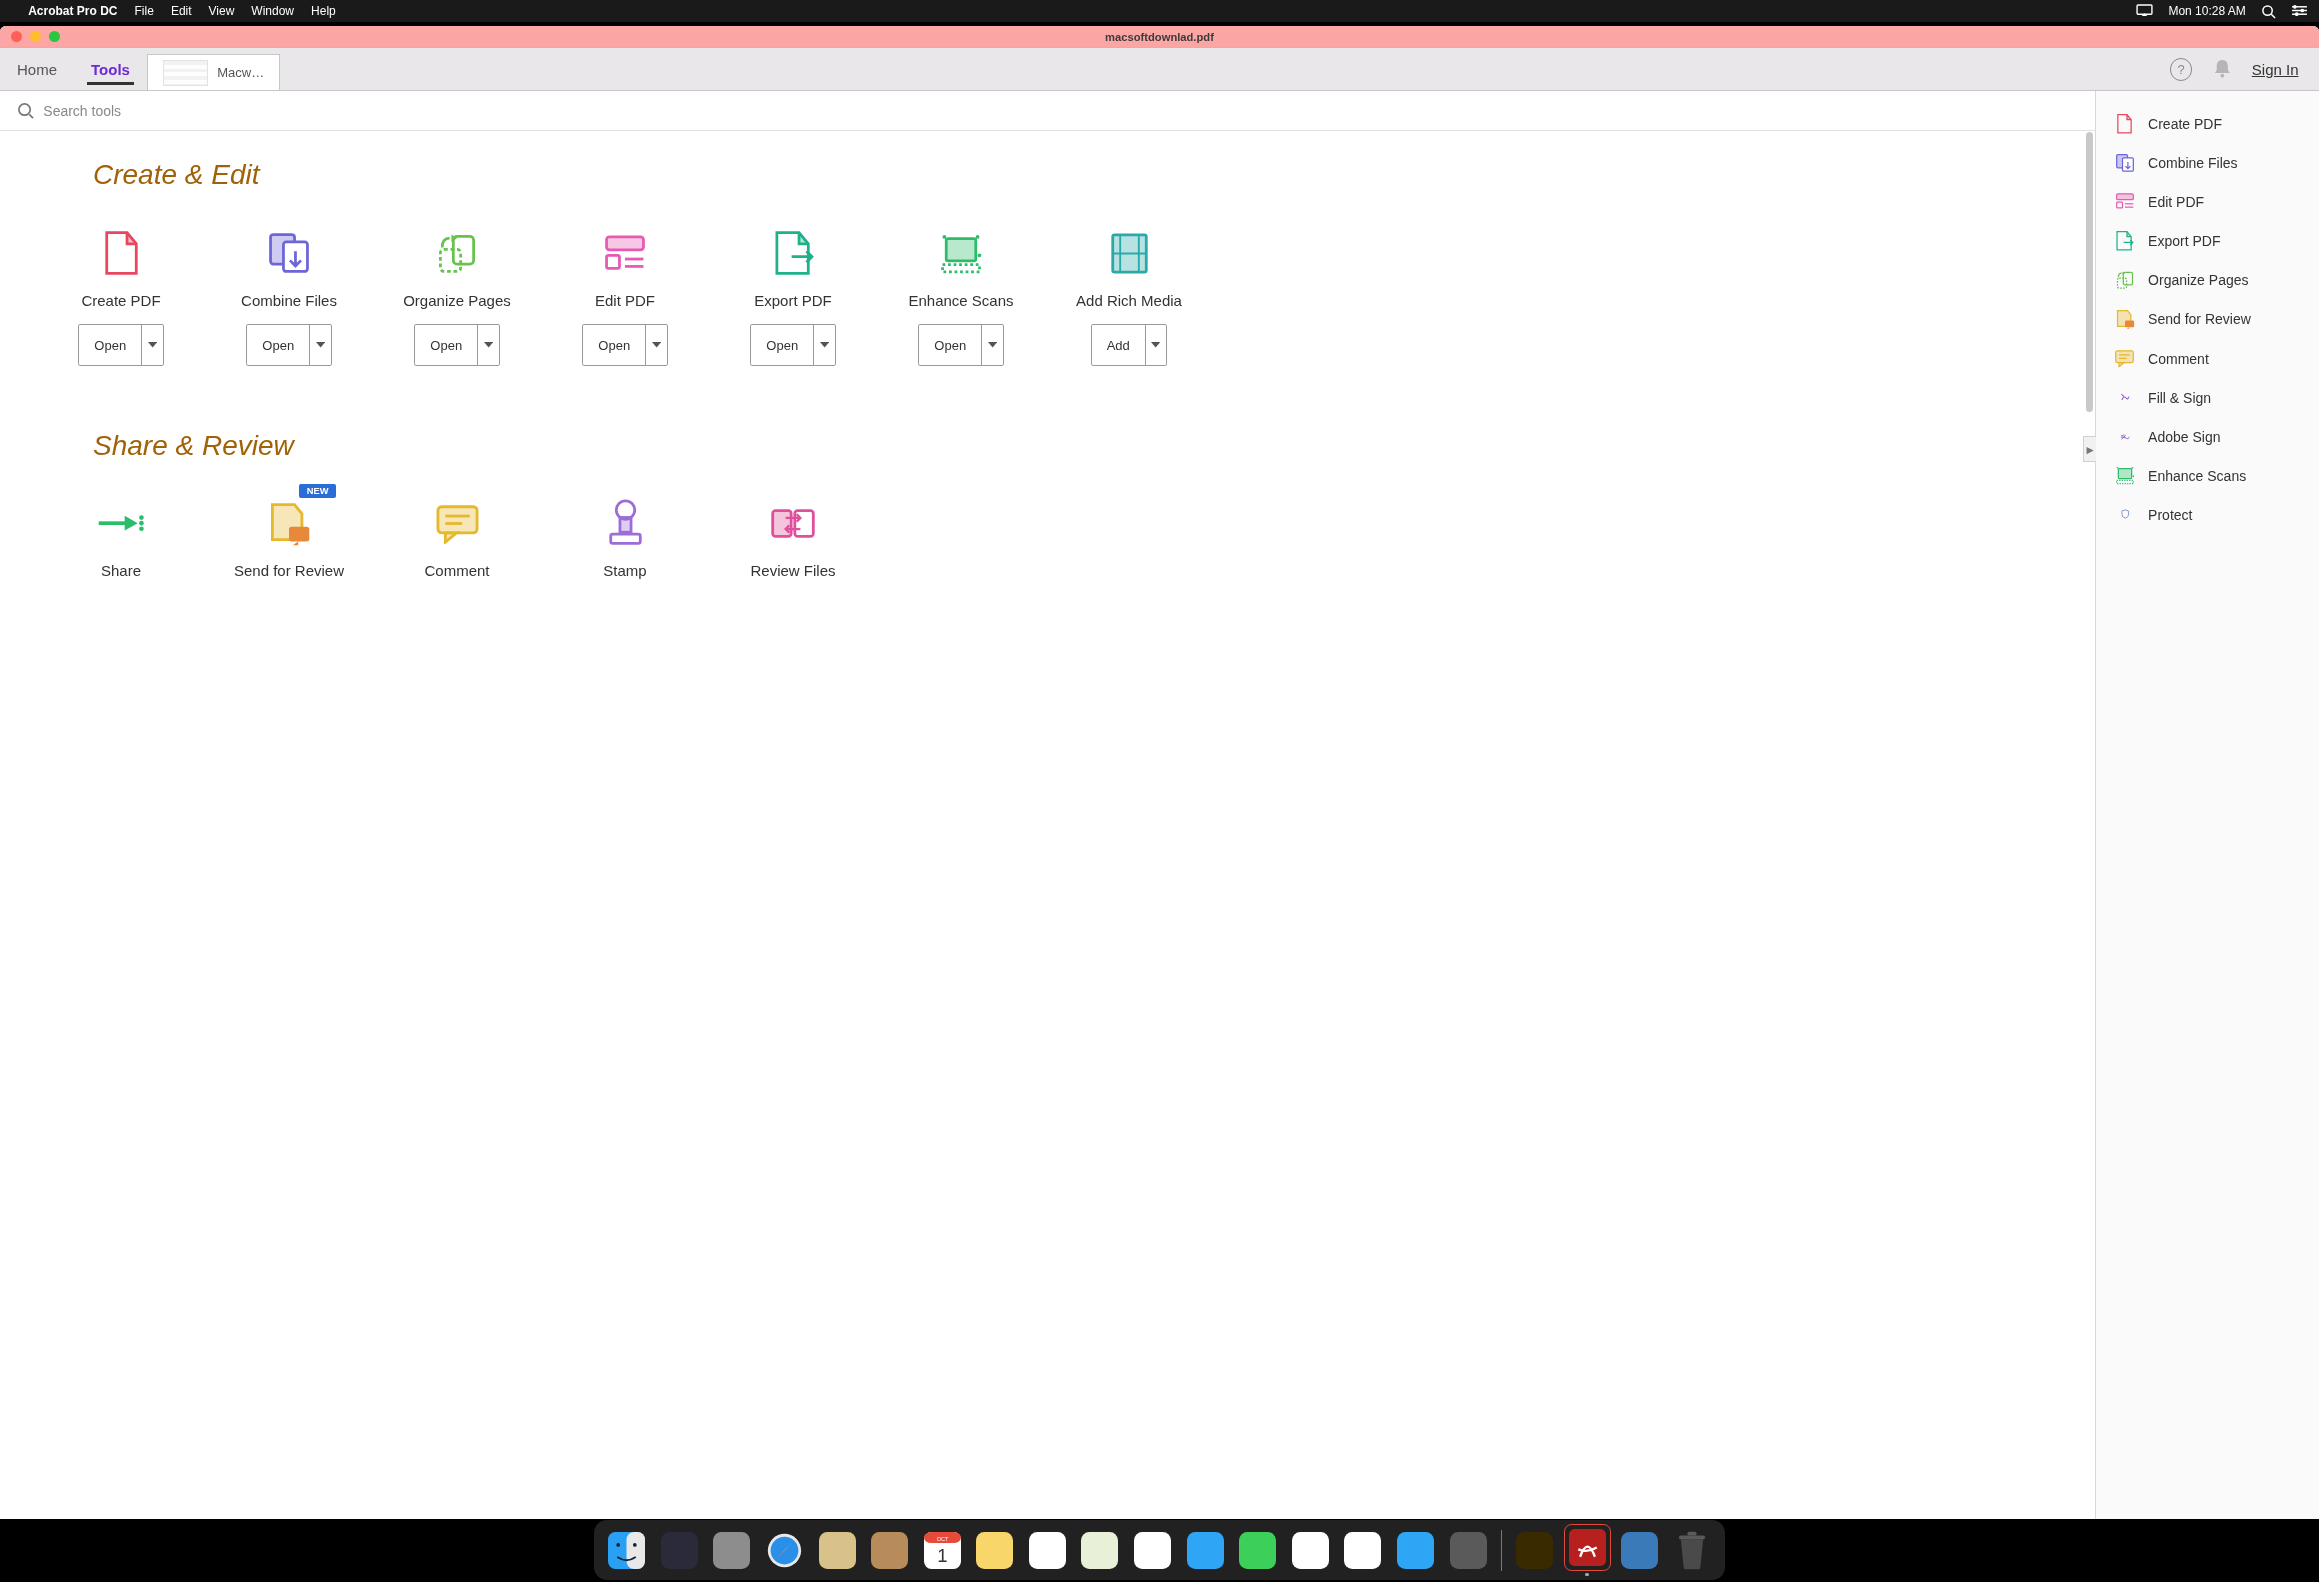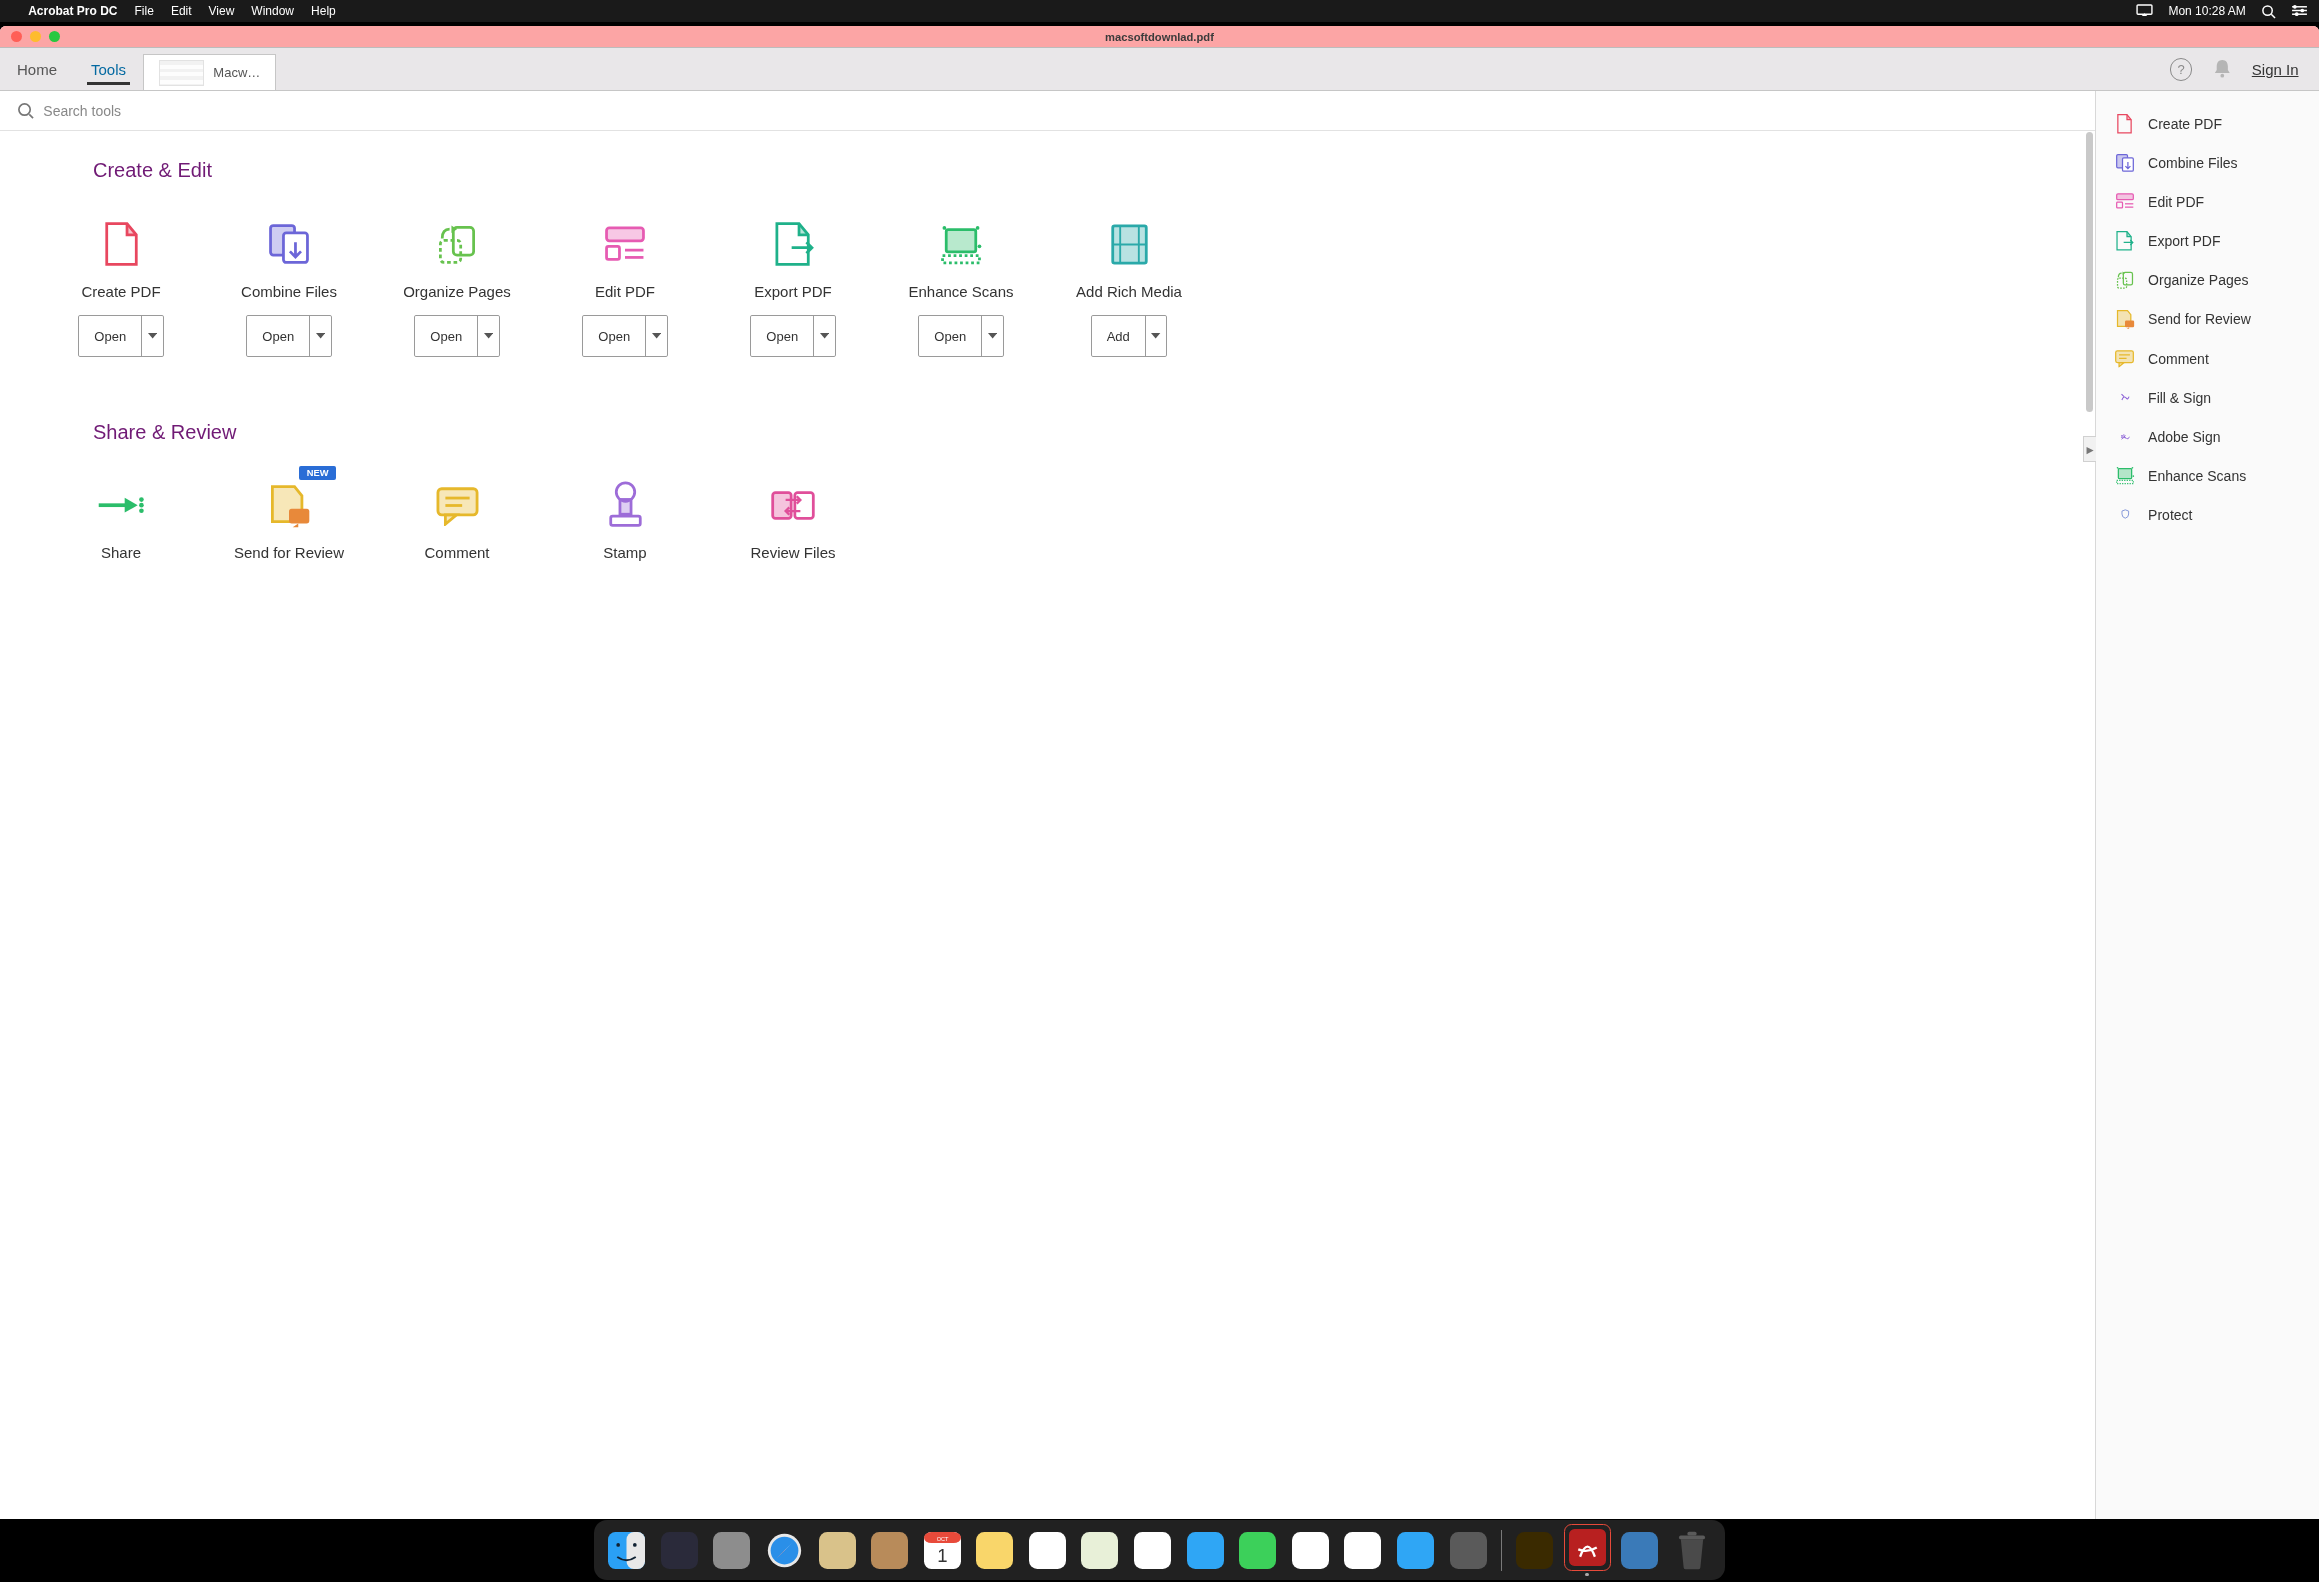--- a/index.html
+++ b/index.html
@@ -17,36 +17,36 @@
 .titlebar { height: 22.4px; background: #fca5a5; border-bottom: 0.9px solid #bcbcbc; display: flex; align-items: center; position: relative; }
 .traffic { display: flex; gap: 7.5px; padding-left: 11.2px; }
 .traffic span { width: 11.2px; height: 11.2px; border-radius: 50%; }
 .tl-close { background: #ff5f57; }
 .tl-min { background: #febc2e; }
 .tl-max { background: #28c840; }
 .titlebar .title { position: absolute; left: 0; right: 0; text-align: center; font-size: 11.2px; font-weight: 600; color: #3b3b3b; pointer-events: none; }
 
 .tabbar { height: 43px; background: #e9e7e9; border-bottom: 0.9px solid #c6c6c6; display: flex; align-items: stretch; }
 .tab-btn { padding: 0 17px; display: flex; align-items: center; font-size: 15px; color: #555; cursor: pointer; }
-.tab-btn.active { color: #0369a1; position: relative; }
+.tab-btn.active { color: #6d28d9; position: relative; font-weight: bold; }
 .tab-btn.active::after { content: ""; position: absolute; left: 13px; right: 13px; bottom: 5.6px; height: 2.8px; background: #333; }
 .doc-tab { background: #fff; border: 0.9px solid #c6c6c6; border-bottom: none; margin-top: 5.6px; display: flex; align-items: center; gap: 9.3px; padding: 0 15px; font-size: 13px; color: #555; max-width: 177px; }
 .doc-thumb { width: 45px; height: 26px; background: repeating-linear-gradient(to bottom, #f2f2f2 0 3.7px, #fdfdfd 3.7px 7.5px); border: 0.9px solid #e2e2e2; }
 .tabbar .spacer { flex: 1; }
 .tabbar .right { display: flex; align-items: center; gap: 20.5px; padding-right: 20.5px; }
 .circle-icon { width: 22.4px; height: 22.4px; border: 1.9px solid #8a8a8a; border-radius: 50%; display: flex; align-items: center; justify-content: center; font-size: 13px; color: #8a8a8a; }
 .bell { color: #9c9c9c; }
 .signin { font-size: 15px; color: #333; text-decoration: underline; }
 
 .content { flex: 1; display: flex; overflow: hidden; background: #fff; }
 .main { flex: 1; overflow-y: auto; position: relative; }
 .searchbar { display: flex; align-items: center; gap: 9.3px; padding: 11px 17px; border-bottom: 0.9px solid #e2e2e2; background: #fff; }
 .searchbar input { border: none; outline: none; font-size: 14px; flex: 1; color: #555; }
 .searchbar input::placeholder { color: #888; }
-.section-title { font-size: 20px; color: #701a75; padding: 28px 0 9.3px 93px; }
+.section-title { font-size: 28px; color: #a16207; padding: 28px 0 9.3px 93px; font-style: italic; }
 .tool-grid { display: flex; flex-wrap: wrap; gap: 0 0; padding: 9.3px 37px 18.6px 37px; }
 .tool-card { width: 168px; display: flex; flex-direction: column; align-items: center; padding: 17px 0; position: relative; }
 .tool-icon { width: 52px; height: 52px; display: flex; align-items: center; justify-content: center; margin-bottom: 13px; }
 .tool-label { font-size: 15px; color: #333; margin-bottom: 15px; text-align: center; }
 .split-btn { display: flex; border: 0.9px solid #9a9a9a; border-radius: 1.9px; height: 42px; }
 .split-btn .main-b { padding: 0 15px; display: flex; align-items: center; font-size: 13px; color: #333; border-right: 0.9px solid #9a9a9a; }
 .split-btn .caret { width: 20.5px; display: flex; align-items: center; justify-content: center; }
 .badge-new { position: absolute; top: 3.7px; right: 37px; background: #2a6dd6; color: #fff; font-size: 9.3px; font-weight: 700; padding: 1.9px 7.5px; border-radius: 1.9px; }
 .fake-scroll { position: absolute; right: 1.9px; top: 41px; width: 7.5px; height: 280px; background: #c9c9c9; border-radius: 3.7px; }
 

